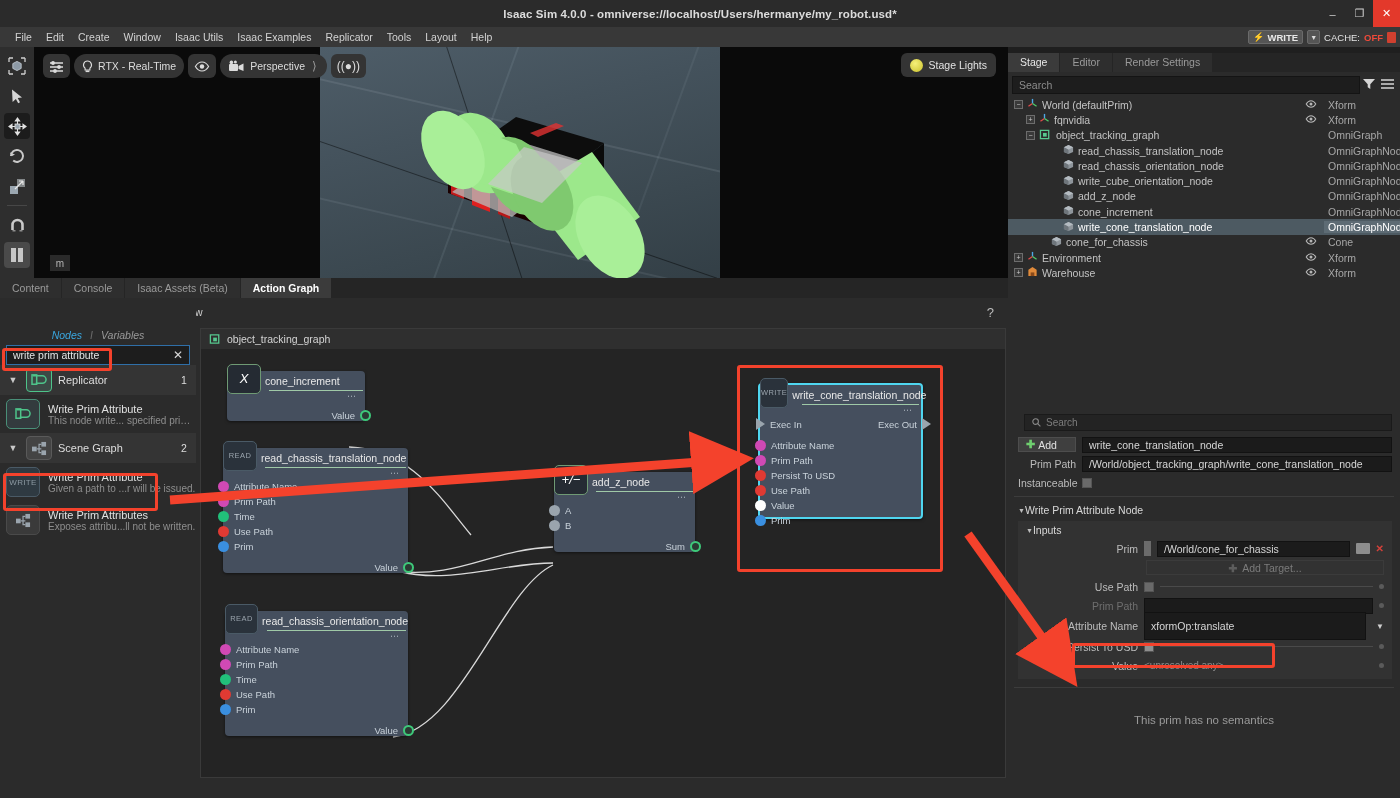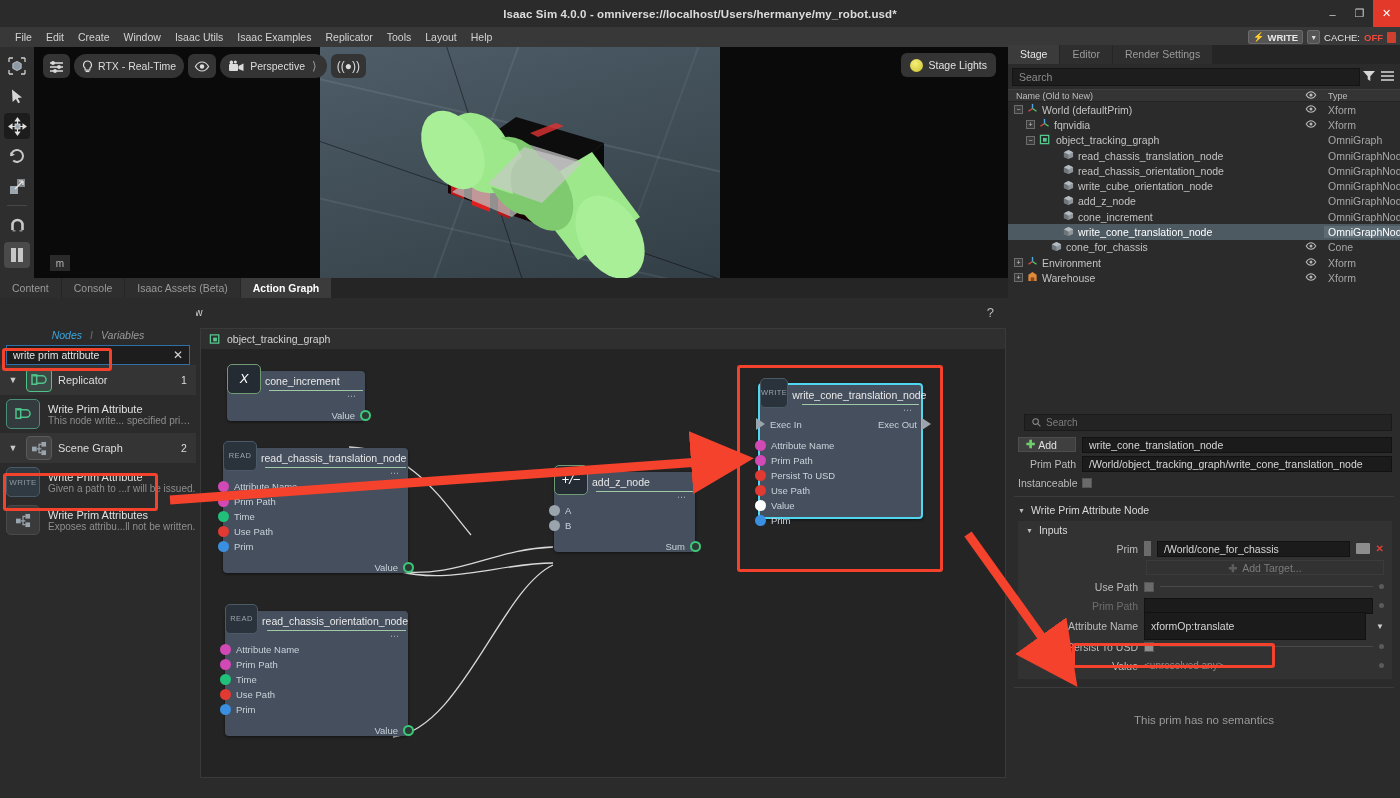--- a/index.html
+++ b/index.html
@@ -62,21 +62,21 @@
           font-size:10.5px; color:#dcdcdc; }
   .vpgrp.sq{ border-radius:6px; padding:0 6px; }
   .vp-chev{ color:#9a9a9a; font-size:12px; padding:0 2px;}
   #stagelights{ position:absolute; right:12px; top:6px; height:24px; background:#343434; border-radius:6px;
                 display:flex; align-items:center; gap:6px; padding:0 9px; font-size:10.5px; color:#e2e2e2; z-index:6;}
   .bulb{ width:13px;height:13px;border-radius:50%;background:radial-gradient(circle at 40% 35%,#f6f07a,#c9c02a);}
   #unitbadge{ position:absolute; left:50px; top:255px; width:20px; height:16px; background:#2a2a2a;
               display:flex; align-items:center; justify-content:center; font-size:10px; color:#b5b5b5; z-index:6;}
 
   
-  #stagepanel{ position:absolute; left:1008px; top:45px; width:392px; height:365px; background:#2b2b2b; }
+  #stagepanel{ position:absolute; left:1008px; top:53px; width:392px; height:365px; background:#2b2b2b; }
   .tabrow{ display:flex; height:19px; background:#252525; }
   .tab{ padding:0 12px; height:19px; line-height:19px; font-size:10.5px; color:#9a9a9a; background:#2e2e2e;
         margin-right:1px; }
   .tab.active{ background:#3b3b3b; color:#e8e8e8; }
   .searchrow{ display:flex; align-items:center; height:20px; margin:3px 4px 2px 4px; }
   .searchbox{ flex:1; height:18px; background:#1d1d1d; border:1px solid #141414; color:#8d8d8d; font-size:10.5px;
               display:flex; align-items:center; padding-left:6px; }
   .s-ico{ width:18px; text-align:center; color:#c9c9c9; font-size:11px; }
   .hdrrow{ display:flex; height:13px; background:#343434; border-top:1px solid #3e3e3e; border-bottom:1px solid #242424;
            align-items:center; font-size:9px; color:#bdbdbd; }
@@ -99,21 +99,21 @@
   .prow{ display:flex; align-items:center; height:19px; padding:0 8px 0 10px; gap:6px; }
   .plabel{ width:58px; text-align:right; color:#bcbcbc; font-size:10.5px; }
   .plabel.dim{ color:#6e6e6e; }
   .pfield{ flex:1; height:16px; background:#1b1b1b; border:1px solid #121212; color:#d6d6d6; font-size:10.5px;
            display:flex; align-items:center; padding-left:6px; white-space:nowrap; overflow:hidden;}
   .addbtn{ background:#3f3f3f; border:1px solid #4d4d4d; height:15px; display:flex; align-items:center; gap:3px;
            padding:0 7px; font-size:10.5px; color:#e0e0e0; }
   .plus{ color:#6fcf6f; font-weight:bold; font-size:11px; }
   .chk{ width:10px;height:10px;background:#6a6a6a;border:1px solid #555; }
   .chk.on{ background:#8f8f8f; }
-  .sect{ display:flex; align-items:center; gap:6px; height:18px; padding-left:10px; font-size:10.5px; color:#d8d8d8; }
+  .sect{ display:flex; align-items:center; height:18px; padding-left:10px; font-size:10.5px; color:#d8d8d8; }
   .sect .tri{ font-size:7px; color:#bdbdbd; }
   .subpanel{ margin:2px 8px 0 10px; background:#323232; padding-bottom:4px; }
   .divline{ height:1px; background:#3c3c3c; margin:4px 6px; }
   .dots{ width:5px;height:5px;border-radius:50%;background:#5a5a5a; }
   .sliderline{ flex:1; height:1px; background:#4a4a4a; }
   .folder{ width:14px;height:11px;background:#8d8d8d;border-radius:1px; }
   .xred{ color:#d4413a; font-weight:bold; font-size:10px; }
   .addtarget{ flex:1; height:15px; background:#323232; border:1px solid #3b3b3b; display:flex; align-items:center;
               justify-content:center; gap:5px; color:#7b7b7b; font-size:10.5px; }
   .caret-dn{ font-size:8px; color:#cfcfcf; padding-left:4px; }
@@ -358,30 +358,20 @@
         </svg>
     </div>
     <div class="s-ico">
       <svg width="13" height="10" viewBox="0 0 13 10">
           <g stroke="#d6d6d6" stroke-width="1.4">
             <path d="M0 1h13M0 5h13M0 9h13"></path>
           </g>
         </svg>
     </div>
   </div>
-  <div class="hdrrow">
-    <span class="hdr-name">Name (Old to New)</span>
-    <span class="hdr-eye">
-      <svg width="12" height="8" viewBox="0 0 16 11">
-          <path d="M8 1C4 1 1.4 5.5 1.4 5.5S4 10 8 10s6.6-4.5 6.6-4.5S12 1 8 1z" fill="none" stroke="#bdbdbd" stroke-width="1.4"></path>
-          <circle cx="8" cy="5.5" r="2.2" fill="#bdbdbd"></circle>
-        </svg>
-    </span>
-    <span class="hdr-type">Type</span>
-  </div>
   <div id="stage-rows">
       <div class="srow">
         <span class="nm" style="padding-left:6px">
           <span class="expander">−</span>
           <span><svg width="11" height="11" viewBox="0 0 12 12">
               <path d="M6 6 6 1" stroke="#4ea8e6" stroke-width="1.5"></path>
               <path d="M6 6 1.6 9" stroke="#e04a4a" stroke-width="1.5"></path>
               <path d="M6 6 10.4 9" stroke="#4ec86a" stroke-width="1.5"></path>
             </svg></span>
           <span>World (defaultPrim)</span>

